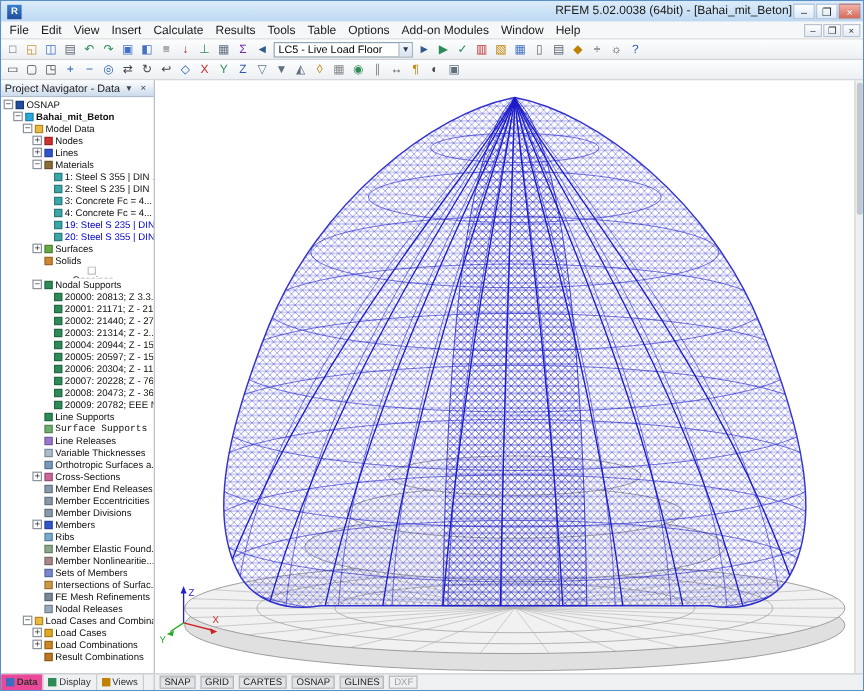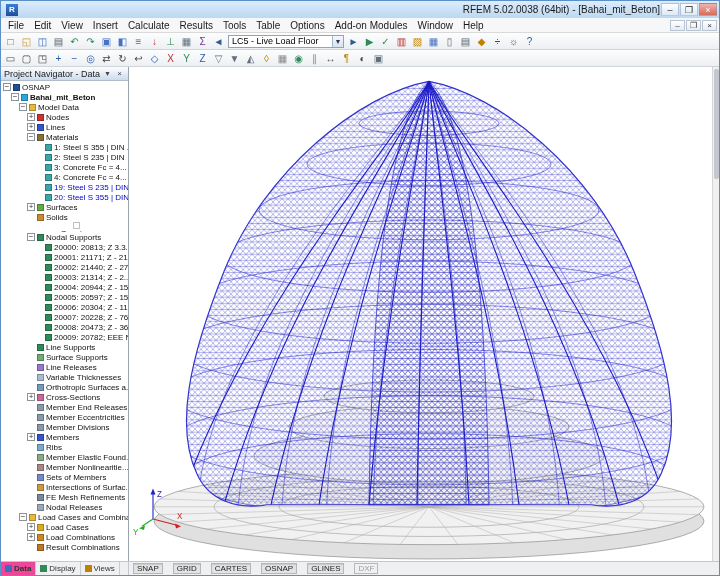--- a/index.html
+++ b/index.html
@@ -45,21 +45,21 @@
   .vscroll { width:7px; flex:none; background:#f0f0f0; border-left:1px solid #d5d5d5; position:relative; }
   .vthumb { position:absolute; top:2px; left:1px; width:5px; height:110px; background:#c2c8ce; border-radius:2px; }
 
   
   .bottombar { height:14px; flex:none; display:flex; align-items:stretch; background:#eef0f2; border-top:1px solid #c4c8cc; font-size:8px; }
   .nav-tabs { width:128px; flex:none; display:flex; border-right:1px solid #c4c8cc; }
   .tab { padding:0 4px; display:flex; align-items:center; gap:2px; border-right:1px solid #c9cdd1; color:#333; }
   .tab.active { background:#ec4899; font-weight:bold; }
   .tab-ico { width:7px; height:7px; }
   .tabico0 { background:#3a6fbf; } .tabico1 { background:#2e8b57; } .tabico2 { background:#c08000; }
-  .toggles { display:flex; align-items:center; padding-left:4px; gap:10px; }
+  .toggles { display:flex; align-items:center; padding-left:4px; gap:4px; }
   .tg { padding:0 3px; height:11px; line-height:10px; border:1px solid #b4b8bc; background:#e2e4e6; color:#222; box-shadow:inset 0 1px 1px rgba(0,0,0,.12); }
   .tg:not(.on) { background:#f0f0f0; color:#9aa0a6; box-shadow:none; }
   .status-info { margin-left:auto; display:flex; align-items:center; gap:0; padding-right:3px; color:#222; }
   .status-info span { padding:0 6px; border-left:1px solid #c9cdd1; white-space:nowrap; }
   .statusline { height:13px; flex:none; background:#eef0f2; border-top:1px solid #d5d8db; font-size:9px; color:#222; display:flex; align-items:center; padding:0 5px; }
 </style>
 </head>
 <body>
 
 <div class="app">
@@ -298,21 +298,21 @@
           <div class="trow" style="padding-left: 34px;">
             <span class="exp-sp"></span>
             <span class="ticon" style="background: rgb(46, 139, 87);"></span>
             <span class="tlabel">20009: 20782; EEE N...</span>
           </div>
           <div class="trow" style="padding-left: 26px;">
             <span class="exp-sp"></span>
             <span class="ticon" style="background: rgb(46, 139, 87);"></span>
             <span class="tlabel">Line Supports</span>
           </div>
-          <div class="trow" style="padding-left: 26px;">
+          <div class="trow" style="padding-left: 26px; font-family: Liberation Mono, monospace;">
             <span class="exp-sp"></span>
             <span class="ticon" style="background: rgb(111, 174, 111);"></span>
             <span class="tlabel">Surface Supports</span>
           </div>
           <div class="trow" style="padding-left: 26px;">
             <span class="exp-sp"></span>
             <span class="ticon" style="background: rgb(153, 119, 204);"></span>
             <span class="tlabel">Line Releases</span>
           </div>
           <div class="trow" style="padding-left: 26px;">

